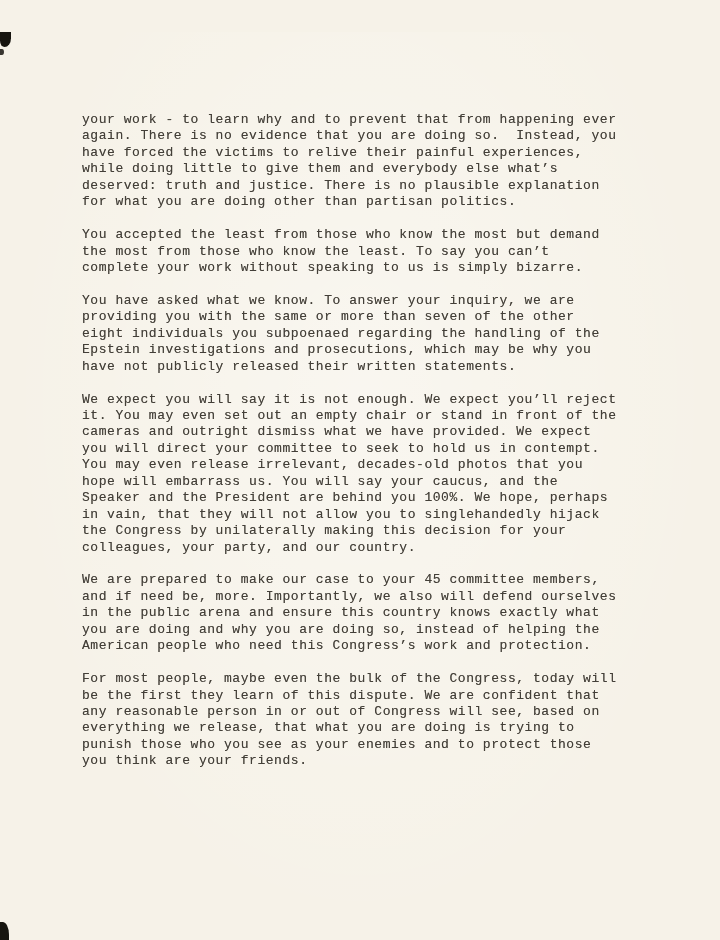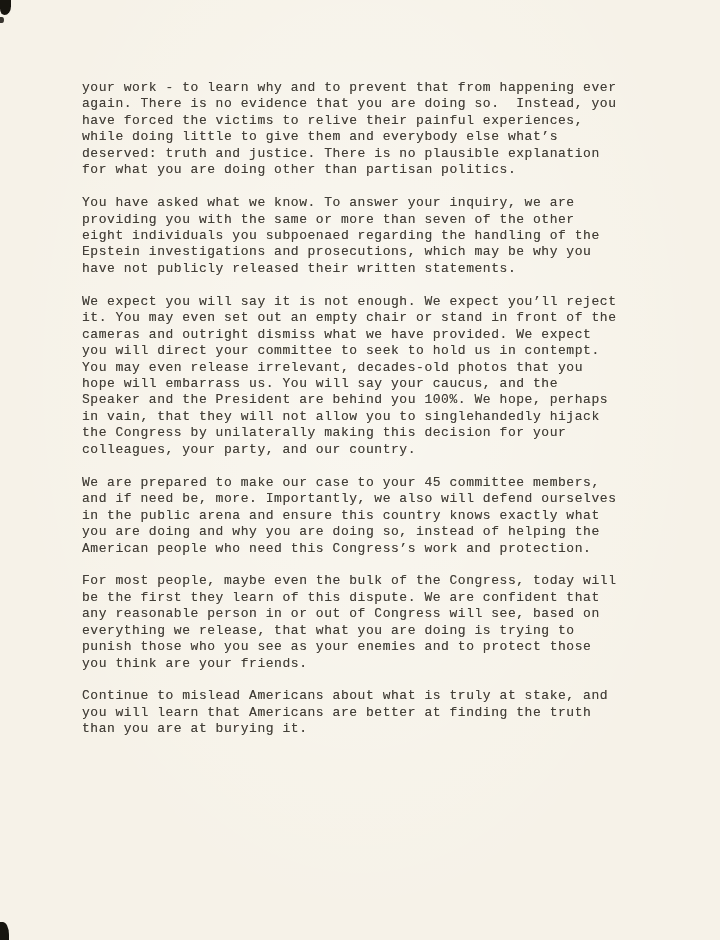--- a/index.html
+++ b/index.html
@@ -12,20 +12,21 @@
     background: #f6f2e8;
     font-family: "Liberation Mono", "DejaVu Sans Mono", monospace;
     position: relative;
   }
   .page {
     position: absolute;
     inset: 0;
     background:
       radial-gradient(ellipse at 50% 40%, rgba(255,255,255,0.35), rgba(0,0,0,0) 70%),
       #f6f2e8;
+    margin-top: 32px;
   }
   .letter-body {
     position: absolute;
     left: 82px;
     top: 80px;
     width: 566px;
     color: #433f38;
     font-size: 13px;
     line-height: 16.45px;
     letter-spacing: 0.55px;
@@ -64,20 +65,23 @@
   <div class="artifact top-left-speck"></div>
   <div class="artifact bottom-left"></div>
 
   <div class="letter-body">
     <p class="para">your work - to learn why and to prevent that from happening ever
 again. There is no evidence that you are doing so.  Instead, you
 have forced the victims to relive their painful experiences,
 while doing little to give them and everybody else what’s
 deserved: truth and justice. There is no plausible explanation
 for what you are doing other than partisan politics.</p>
+    <p class="para">You accepted the least from those who know the most but demand
+the most from those who know the least. To say you can’t
+complete your work without speaking to us is simply bizarre.</p>
     <p class="para">You have asked what we know. To answer your inquiry, we are
 providing you with the same or more than seven of the other
 eight individuals you subpoenaed regarding the handling of the
 Epstein investigations and prosecutions, which may be why you
 have not publicly released their written statements.</p>
     <p class="para">We expect you will say it is not enough. We expect you’ll reject
 it. You may even set out an empty chair or stand in front of the
 cameras and outright dismiss what we have provided. We expect
 you will direct your committee to seek to hold us in contempt.
 You may even release irrelevant, decades-old photos that you
@@ -90,17 +94,14 @@
 and if need be, more. Importantly, we also will defend ourselves
 in the public arena and ensure this country knows exactly what
 you are doing and why you are doing so, instead of helping the
 American people who need this Congress’s work and protection.</p>
     <p class="para">For most people, maybe even the bulk of the Congress, today will
 be the first they learn of this dispute. We are confident that
 any reasonable person in or out of Congress will see, based on
 everything we release, that what you are doing is trying to
 punish those who you see as your enemies and to protect those
 you think are your friends.</p>
-    <p class="para">Continue to mislead Americans about what is truly at stake, and
-you will learn that Americans are better at finding the truth
-than you are at burying it.</p>
   </div>
 </div>
 
 </body></html>

